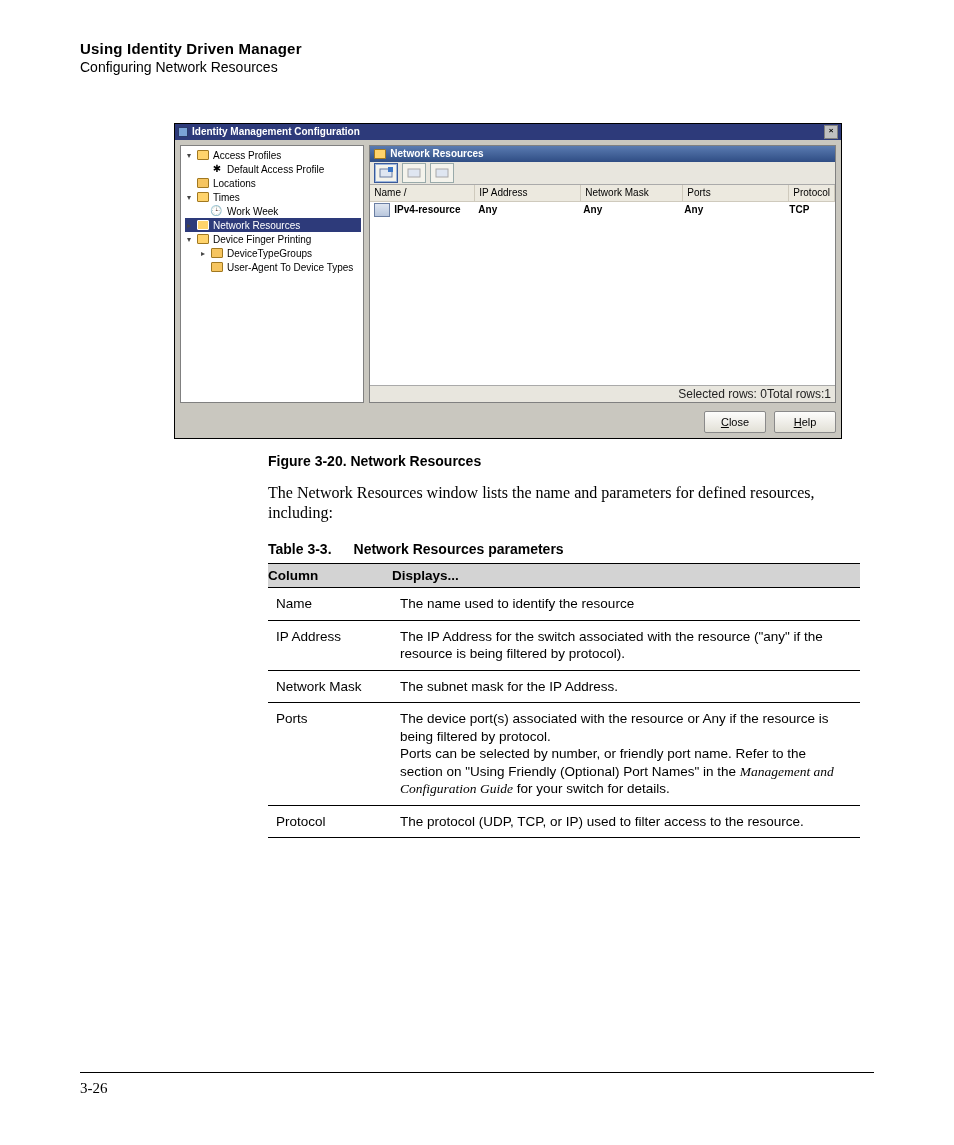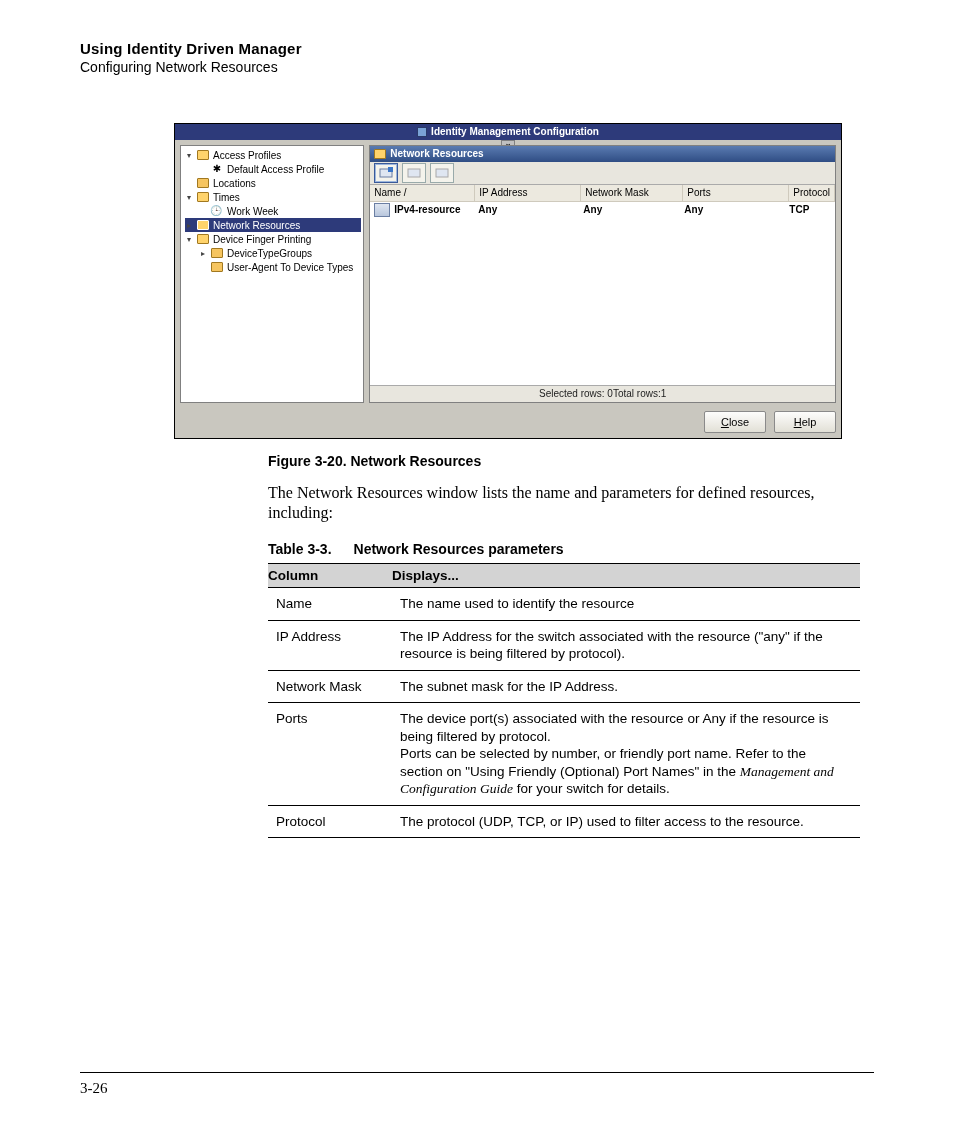--- a/index.html
+++ b/index.html
@@ -43,21 +43,20 @@
     background: #2d3a7a;
     color: #fff;
     height: 16px;
     line-height: 16px;
     font-size: 10px;
     font-weight: 700;
     padding: 0 3px;
     display: flex;
     align-items: center;
     justify-content: space-between;
-    flex-direction: column;
   }
   .titlebar .left { display: flex; align-items: center; gap: 4px; }
   .titlebar .win-icon {
     width: 10px; height: 10px; background: #7aa3d6; border: 1px solid #2a3a6a;
     box-sizing: border-box;
   }
   .titlebar .close {
     width: 12px; height: 12px; background: #c0c0c0; border: 1px solid #808080;
     line-height: 10px; text-align: center; color: #000; font-size: 8px; font-weight: 700;
     cursor: pointer;
@@ -158,22 +157,22 @@
   .c2 { width: 97px; }
   .c3 { width: 93px; }
   .c4 { width: 97px; }
   .c5 { flex: 1; }
   .row-icon {
     width: 14px; height: 12px; border: 1px solid #6b7fa3;
     display: inline-block; vertical-align: middle; margin-right: 4px;
     background: linear-gradient(#dfe6f1,#b9c7dd);
   }
   .status-bar {
-    display: flex; justify-content: center;
-    font-size: 10px; color: #222;
+    display: flex; justify-content: flex-end;
+    font-size: 12px; color: #222;
     padding: 2px 4px 0 4px;
     border-top: 1px solid #aaa;
     background: #e8e6de;
     height: 14px; line-height: 12px;
   }
   .btn-bar {
     display: flex; justify-content: flex-end; gap: 8px; margin-top: 4px;
   }
   .btn {
     width: 60px; height: 20px;

